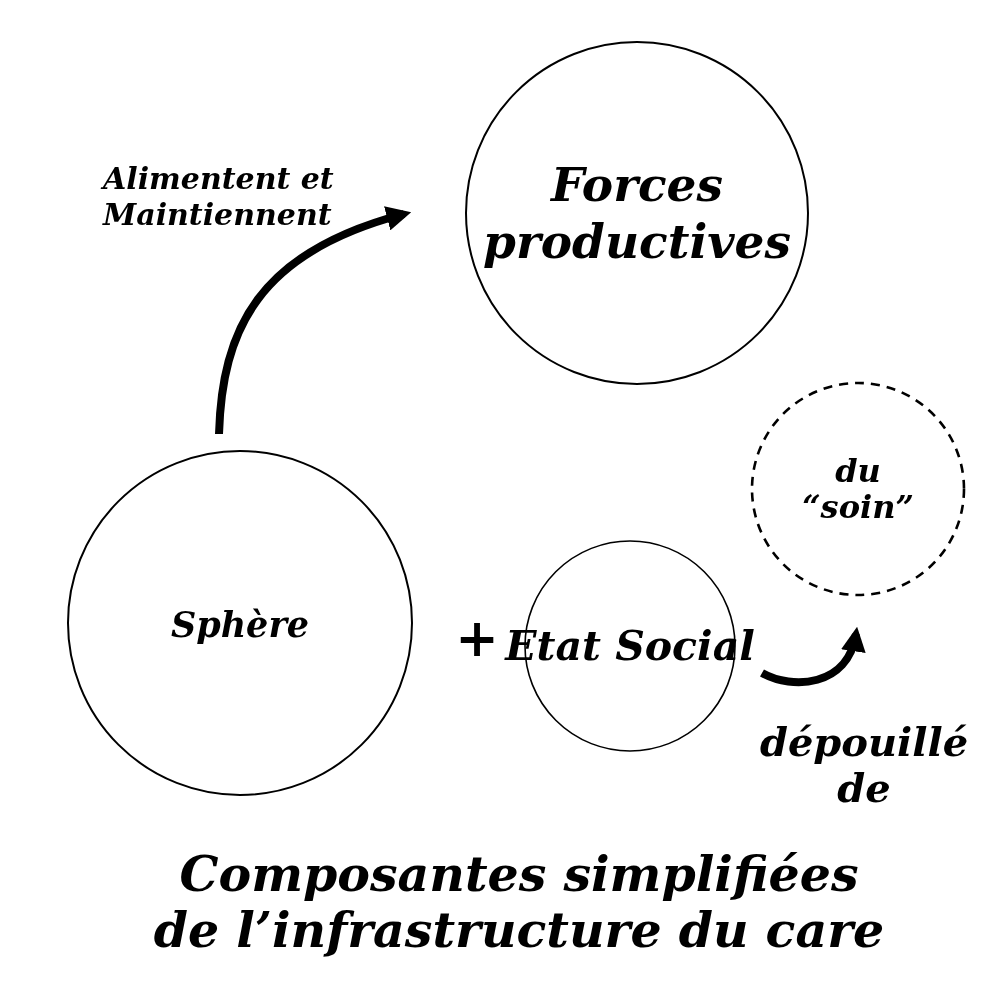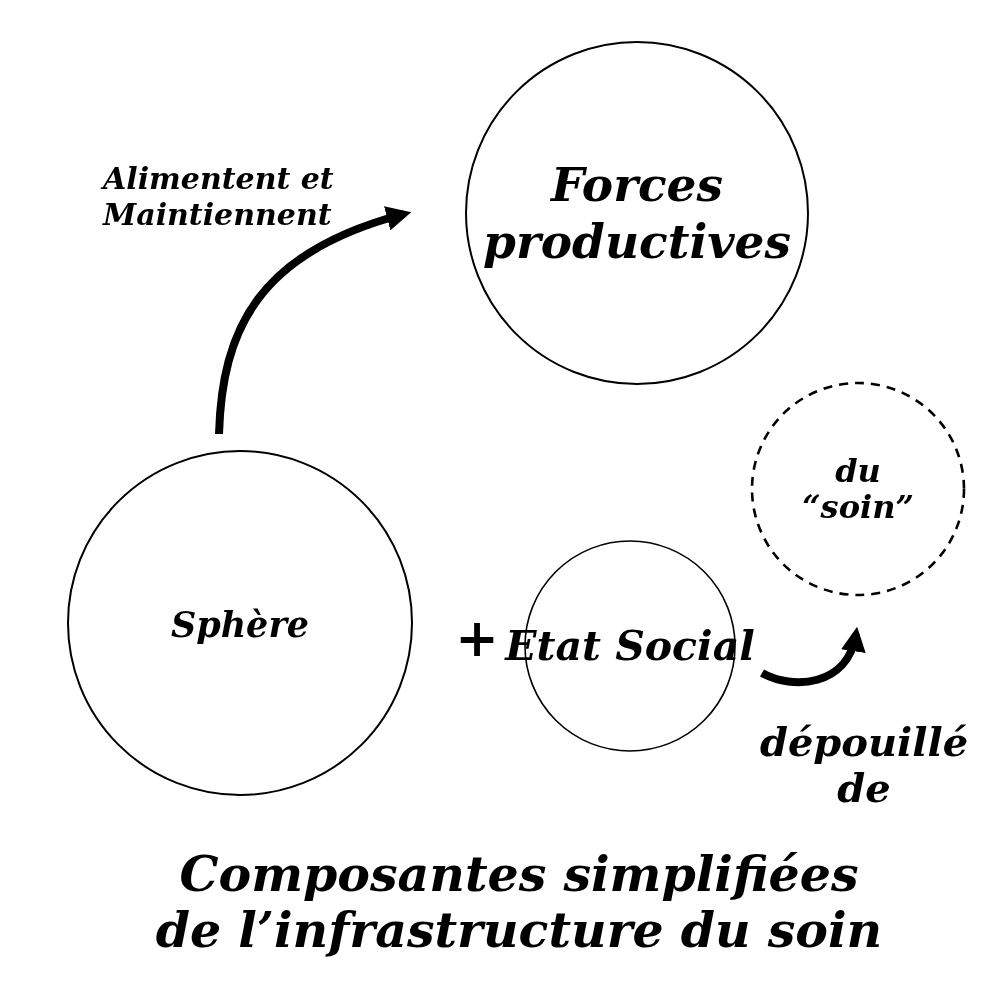--- a/index.html
+++ b/index.html
@@ -59,15 +59,15 @@
     <span style="display:block;">Maintiennent</span>
   </div>
 
   <div class="label" style="left:845px;top:765px;font-size:40px;line-height:1.14;margin-left:19px;">
     <span class="line">dépouillé</span>
     <span class="line">de</span>
   </div>
 
   <div class="label" style="left:519px;top:903px;font-size:49px;line-height:1.14;">
     <span class="line">Composantes simplifiées</span>
-    <span class="line">de l’infrastructure du soin</span>
+    <span class="line">de l’infrastructure du care</span>
   </div>
 </div>
 
 </body></html>

